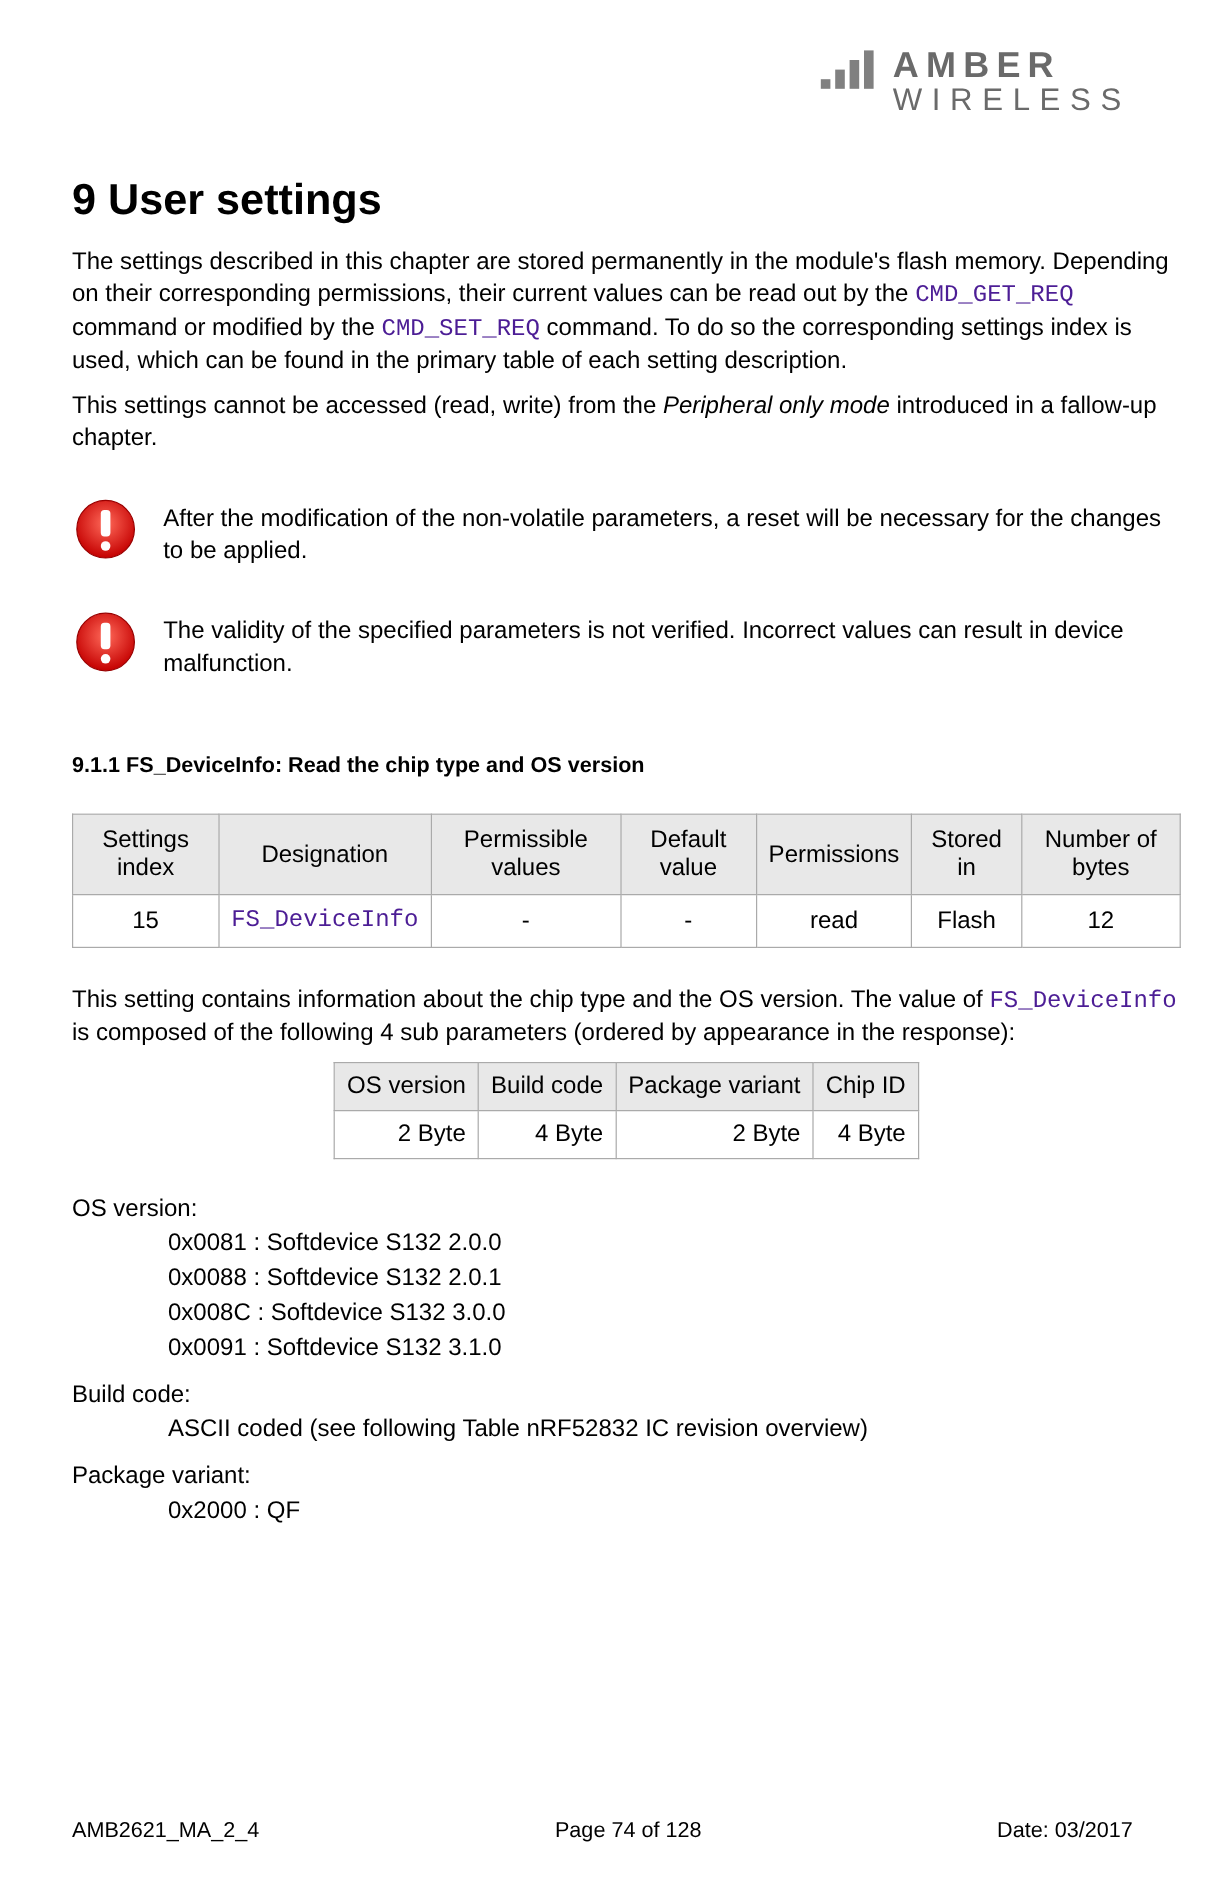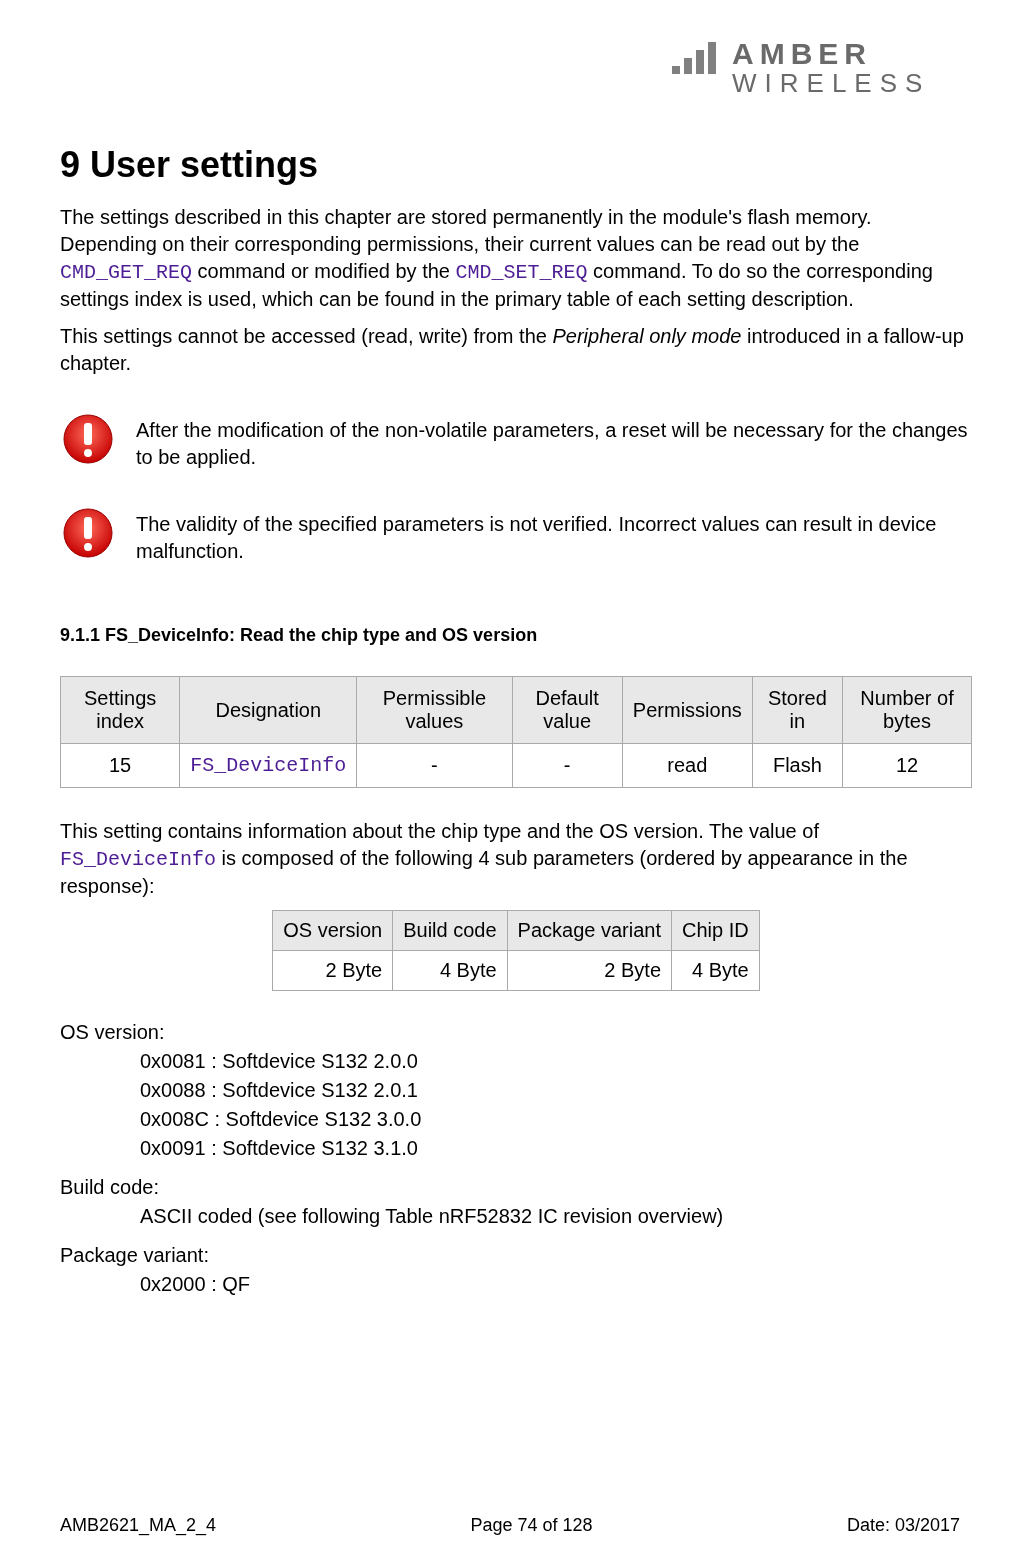--- a/index.html
+++ b/index.html
@@ -7,21 +7,21 @@
     padding: 0;
     font-family: Arial, Helvetica, sans-serif;
     background: #fff;
     color: #000;
     width: 1020px;
     height: 1564px;
     position: relative;
     box-sizing: border-box;
   }
   .page {
-    padding: 30px 48px 60px 60px;
+    padding: 30px 36px 60px 60px;
   }
   .logo {
     text-align: right;
     margin-bottom: 40px;
   }
   .logo-svg {
     display: inline-block;
   }
   h1 {
     font-size: 36px;
@@ -94,21 +94,21 @@
     margin: 16px 0 6px 0;
   }
   .def-value {
     font-size: 20px;
     margin: 0 0 6px 80px;
   }
   .footer {
     position: absolute;
     bottom: 28px;
     left: 60px;
-    right: 60px;
+    right: 76px;
     display: flex;
     justify-content: space-between;
     font-size: 18px;
   }
 </style>
 </head>
 <body>
 
 <div class="page">
 

